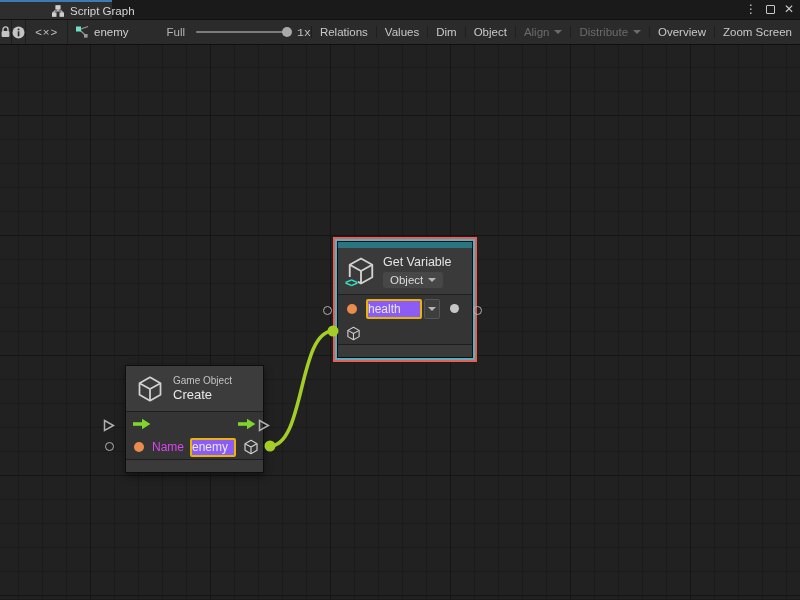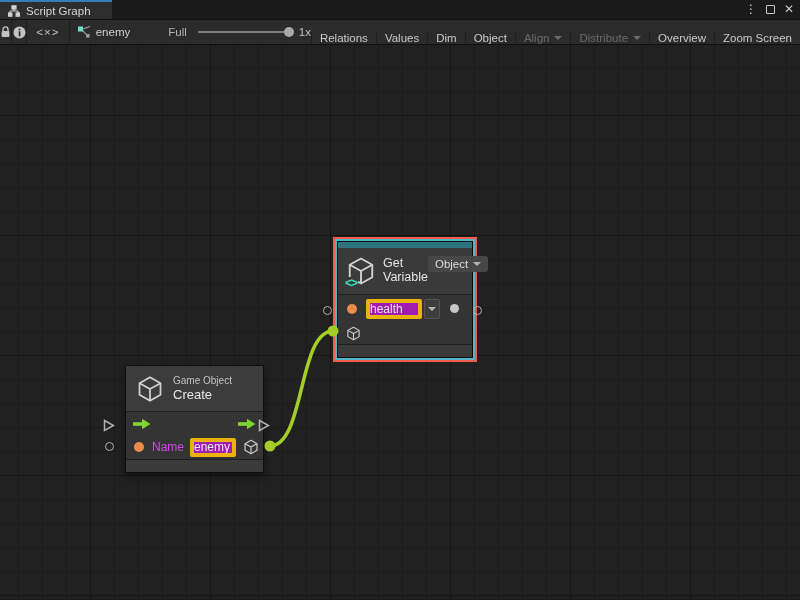--- a/index.html
+++ b/index.html
@@ -2,61 +2,61 @@
 <html><head>
 <meta charset="utf-8">
 <style>
   * { margin:0; padding:0; box-sizing:border-box; }
   html,body { width:800px; height:600px; overflow:hidden; background:#191919;
     font-family:"Liberation Sans","DejaVu Sans",sans-serif; }
   .window { position:relative; width:800px; height:600px; background:#1a1a1a; }
 
   
   .tabstrip { position:relative; height:19px; background:#1a1a1a; display:flex; align-items:stretch; }
-  .tab { width:112px; background:#2e2e2e; border-top:2px solid #3c7ab8; display:flex; align-items:center; }
+  .tab { width:112px; background:#2e2e2e; border-top:2px solid #3c7ab8; display:flex; align-items:center;padding-left:44px; }
   .tab-icon { margin:0 6px 0 8px; flex:0 0 auto; }
   .tab-label { font-size:11.5px; color:#d6d6d6; white-space:nowrap; }
   .win-controls { position:absolute; right:6px; top:0; height:19px; display:flex; align-items:center; gap:9px; }
   .wc-glyph { color:#c8c8c8; font-size:12px; line-height:19px; cursor:default; }
   .wc-max { width:9px; height:9px; border:1.5px solid #c8c8c8; border-radius:1px; }
 
   
   .toolbar { height:26px; background:#2b2b2b; border-top:1px solid #111;
     border-bottom:1px solid #0f0f0f; display:flex; align-items:stretch; font-size:11.5px; color:#c9c9c9; }
   .tb-cell { display:flex; align-items:center; justify-content:center; border-right:1px solid #1e1e1e; }
   .tb-lock { width:23px; } .tb-info { width:28px; } .tb-code { width:83px; color:#c0c0c0; letter-spacing:1px; }
   .lock-svg, .info-svg { display:block; }
   .tb-breadcrumb { display:flex; align-items:center; padding-left:7px; }
   .bc-label { margin-left:5px; color:#cfcfcf; }
   .tb-zoom { display:flex; align-items:center; margin-left:38px; }
   .zoom-label { color:#b5b5b5; }
   .zoom-track { position:relative; width:91px; height:2px; background:#7d7d7d; margin-left:11px; border-radius:1px; }
   .zoom-handle { position:absolute; right:-5px; top:50%; transform:translateY(-50%);
     width:10px; height:10px; border-radius:50%; background:#a9a9a9; }
-  .zoom-value { margin-left:10px; color:#c0c0c0; }
-  .tb-buttons { margin-left:auto; display:flex; align-items:flex-end; }
+  .zoom-value { margin-left:10px; color:#c0c0c0;font-family:Liberation Mono, monospace; }
+  .tb-buttons { margin-left:auto; display:flex; align-items:center; }
   .tb-btn { display:flex; align-items:center; padding:0 8px; border-left:1px solid #1e1e1e;
     color:#c9c9c9; white-space:nowrap; cursor:default; }
   .tb-btn.disabled { color:#6b6b6b; }
   .caret { display:inline-block; width:0; height:0; border-left:4px solid transparent;
     border-right:4px solid transparent; border-top:4px solid #8f8f8f; margin-left:5px; }
   .tb-btn.disabled .caret { border-top-color:#6b6b6b; }
 
   
   .canvas { position:relative; width:800px; height:554px; background-color:#212121;
     background-image:
       linear-gradient(to right, #151515 1px, transparent 1px),
       linear-gradient(to bottom, #151515 1px, transparent 1px),
       linear-gradient(to right, #1b1b1b 1px, transparent 1px),
       linear-gradient(to bottom, #1b1b1b 1px, transparent 1px);
     background-size:120px 120px,120px 120px,24px 24px,24px 24px;
     background-position:90px 0,0 70px,18px 0,0 22px; }
 
   
-  .nodefield { background:#a21caf; border:4px solid #eab308; border-radius:2px;
+  .nodefield { background:#8b5cf6; border:2px solid #eab308; border-radius:2px;
     color:#e8e8e8; font-size:12px; height:20px; padding:0 0;
     font-family:"Liberation Sans","DejaVu Sans",sans-serif; }
   .dot { border-radius:50%; flex:0 0 auto; }
   .dot-orange { width:10px; height:10px; background:#e98c4e; }
   .dot-gray { width:9px; height:9px; background:#c6c6c6; }
   .divider { height:1px; background:#202020; }
   .node-footer { height:12px; background:#3a3a3a; }
 
   
   .go-node { position:absolute; left:125px; top:320px; width:139px;
@@ -74,21 +74,21 @@
   
   .gv-outer { position:absolute; left:333px; top:192px; width:144px;
     border:2px solid #ef5b4f; }
   .gv-mid { border:2px solid #4db5c8; }
   .gv-node { border:1px solid #0c0c0c; background:#343434; }
   .gv-strip { height:6px; background:#2c7580; }
   .gv-header { background:#3a3a3a; height:46px; display:flex; align-items:center; padding-left:8px; }
   .gv-icon-wrap { position:relative; width:30px; height:30px; flex:0 0 auto; }
   .gv-code-overlay { position:absolute; left:-2px; bottom:-3px; color:#35e2c2;
     font-size:12px; font-weight:bold; letter-spacing:-1px; background:#3a3a3a; padding:0 1px; line-height:12px; }
-  .gv-htext { margin-left:7px; display:flex; align-items:flex-start; }
+  .gv-htext { margin-left:7px; display:flex; flex-direction:column; align-items:flex-start; }
   .gv-title { font-size:12.5px; color:#e4e4e4; margin-bottom:3px; }
   .gv-dropdown { display:inline-flex; align-items:center; background:#474747;
     border-radius:3px; padding:2px 7px; font-size:11.5px; color:#dcdcdc; cursor:default; }
   .gv-row { height:27px; display:flex; align-items:center; padding-left:9px; }
   .gv-row .nodefield { width:56px; margin-left:9px; }
   .gv-dd-btn { width:16px; height:20px; margin-left:2px; background:#3e3e3e;
     border:1px solid #555; border-radius:2px; display:flex; align-items:center; justify-content:center; }
   .gv-row .dot-gray { margin-left:auto; margin-right:13px; }
   .gv-cube-row { height:22px; display:flex; align-items:center; padding-left:8px; }
 

